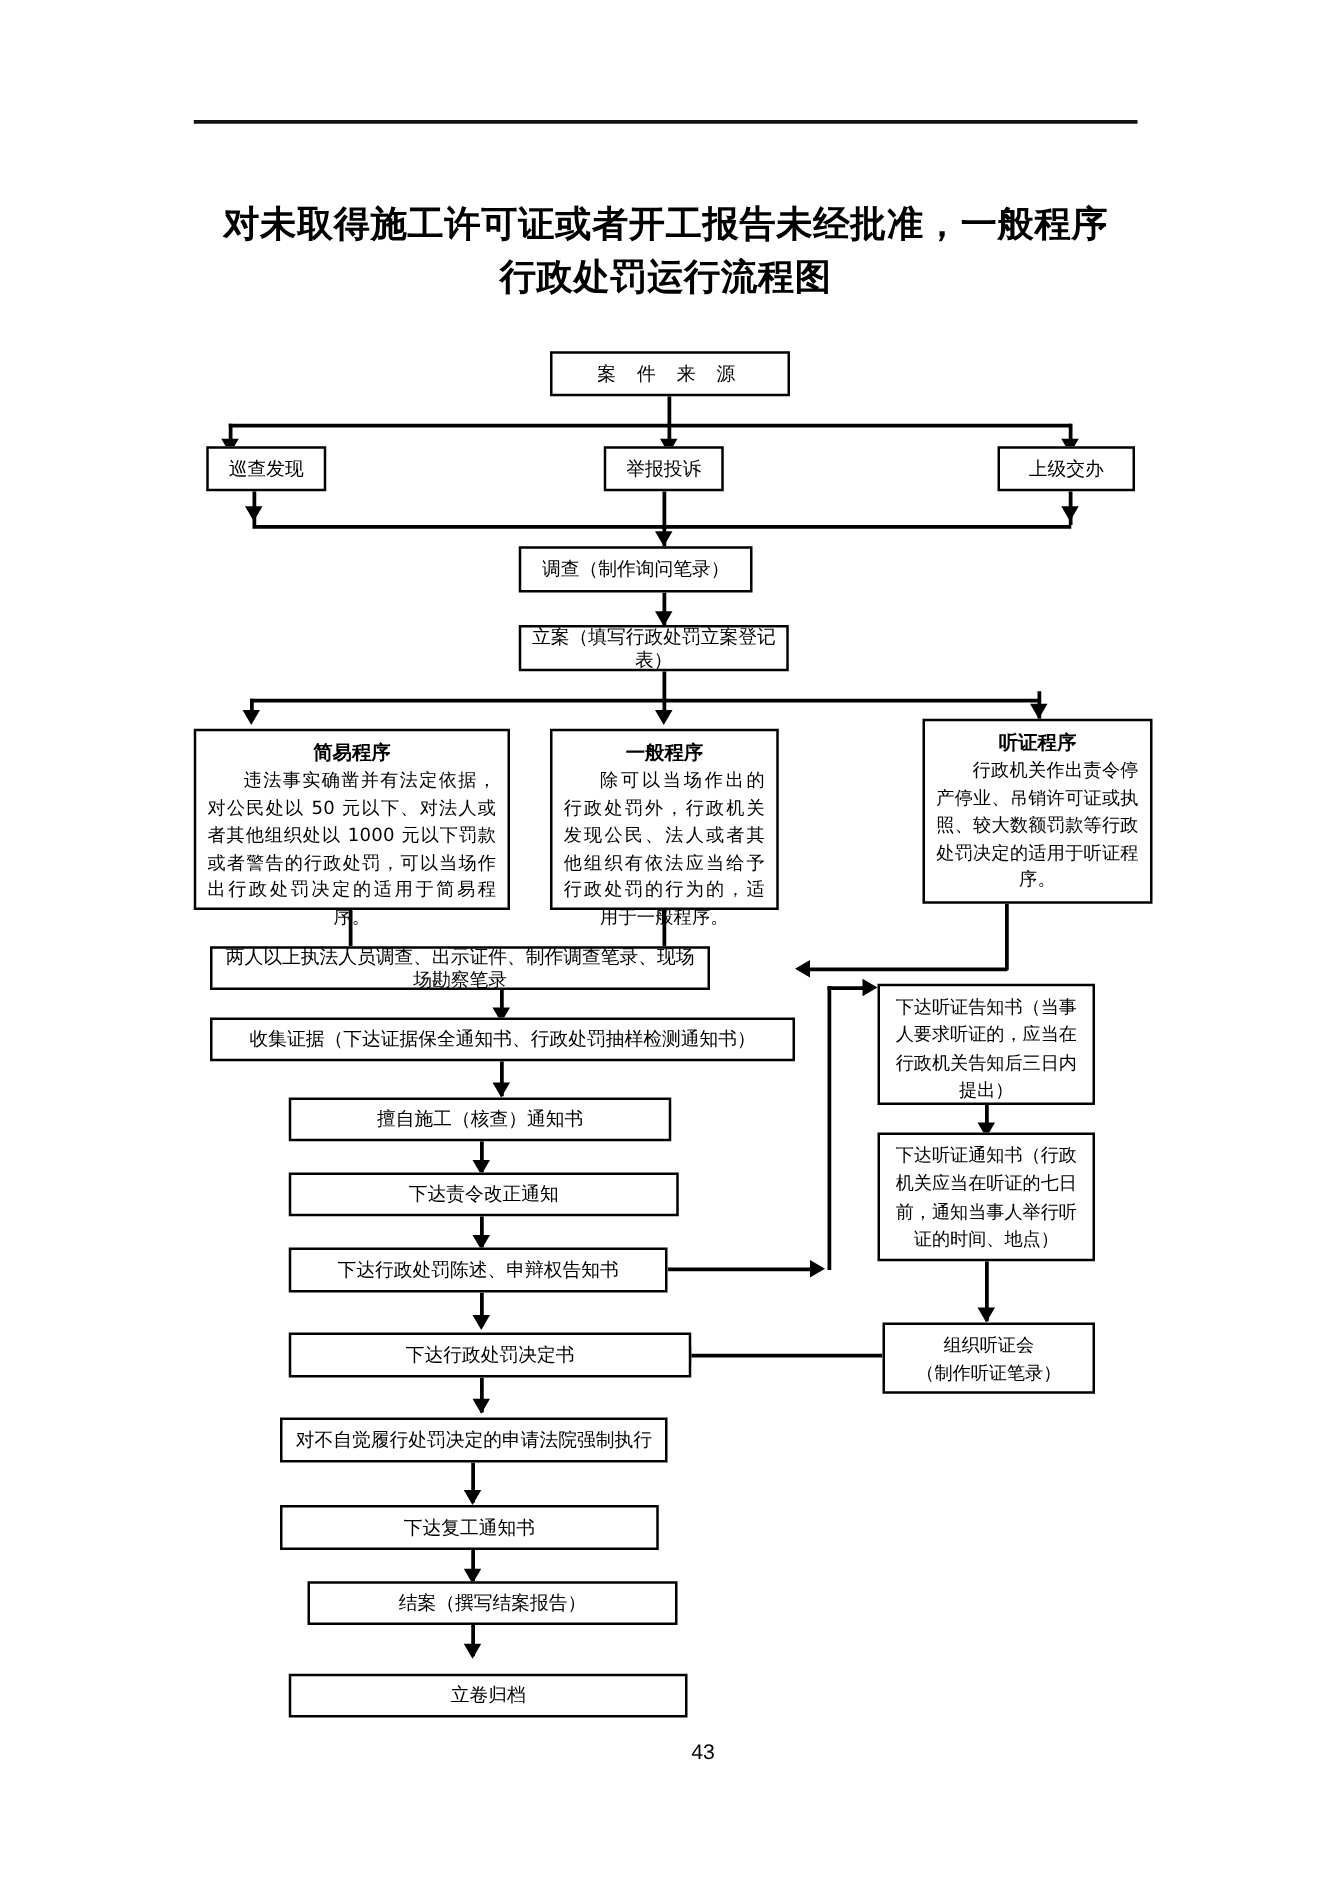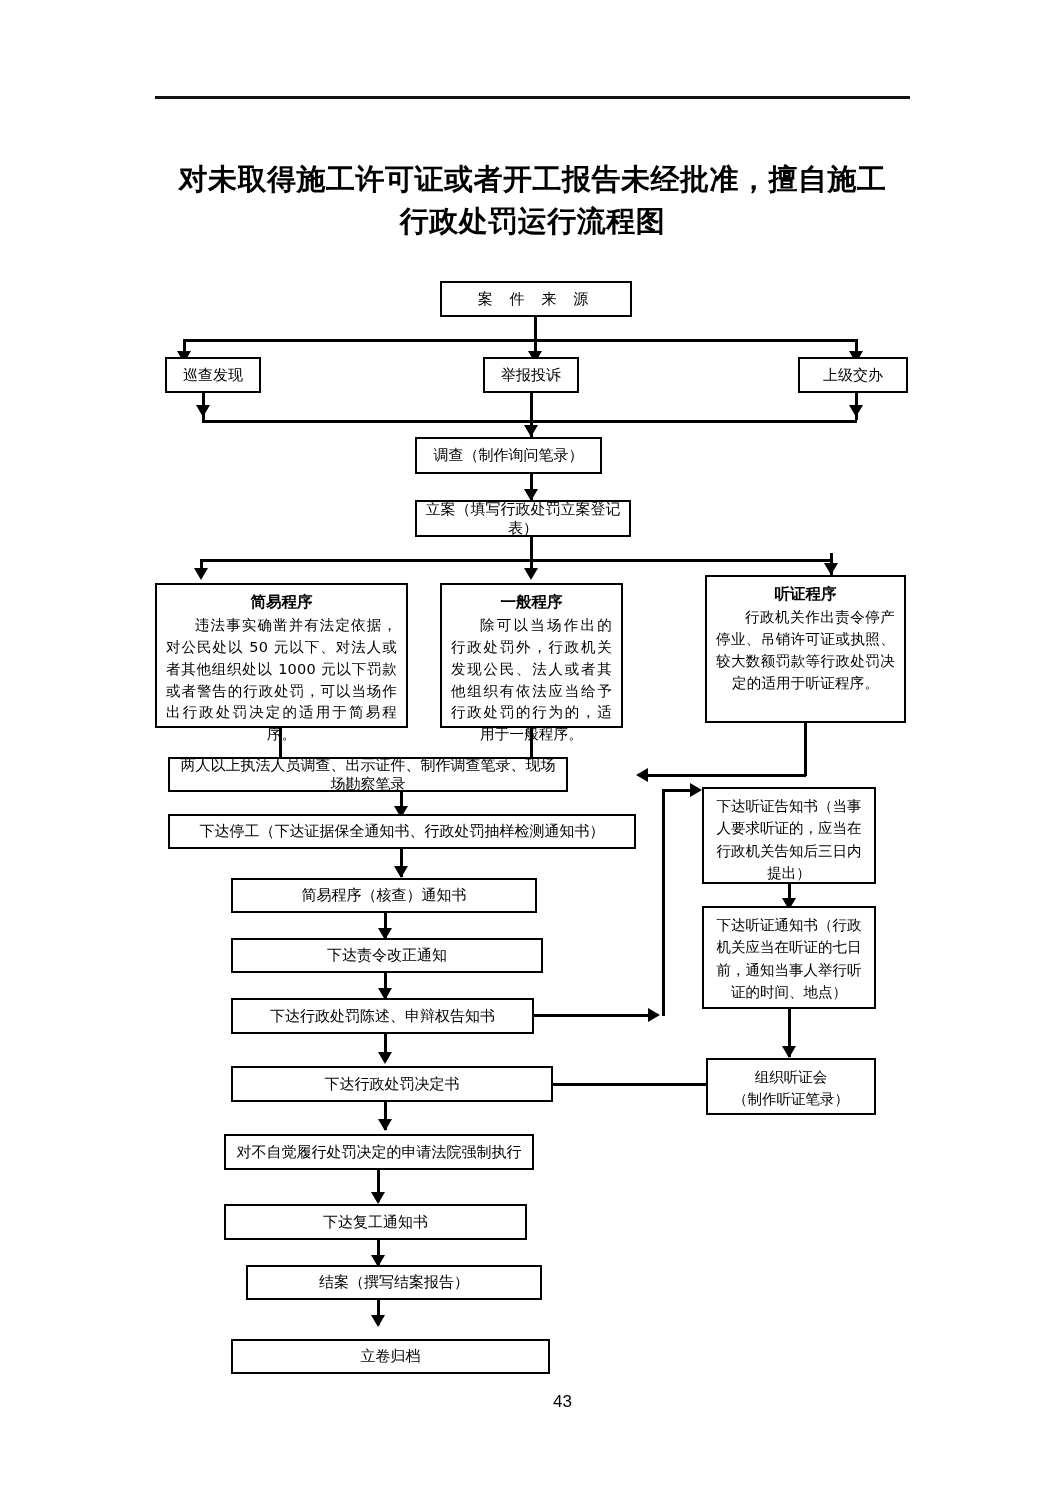--- a/index.html
+++ b/index.html
@@ -134,21 +134,21 @@
   }
 </style>
 </head>
 <body>
 
 <div id="page">
 
   <div class="hrule"></div>
 
   <div class="title">
-    <span>对未取得施工许可证或者开工报告未经批准，擅自施工</span>
+    <span>对未取得施工许可证或者开工报告未经批准，一般程序</span>
     <span class="line2">行政处罚运行流程图</span>
   </div>
 
   <div class="box spaced" style="left:440px; top:281px; width:192px; height:36px;">案 件 来 源</div>
 
   <div class="ln vl" style="left:534px; top:317px; height:24px;"></div>
   <div class="ln hl" style="left:183px; top:339px; width:674px;"></div>
   <div class="ln vl" style="left:183px; top:339px; height:16px;"></div>
   <div class="ln vl" style="left:855px; top:339px; height:16px;"></div>
   <div class="ln vl" style="left:534px; top:339px; height:16px;"></div>
@@ -188,43 +188,43 @@
   <div class="pbox" style="left:155px; top:583px; width:253px; height:145px;">
     <span class="hd">简易程序</span>
     <span class="bd">违法事实确凿并有法定依据，对公民处以 50 元以下、对法人或者其他组织处以 1000 元以下罚款或者警告的行政处罚，可以当场作出行政处罚决定的适用于简易程序。</span>
   </div>
 
   <div class="pbox" style="left:440px; top:583px; width:183px; height:145px;">
     <span class="hd">一般程序</span>
     <span class="bd">除可以当场作出的行政处罚外，行政机关发现公民、法人或者其他组织有依法应当给予行政处罚的行为的，适用于一般程序。</span>
   </div>
 
-  <div class="pbox" style="left:705px; top:575px; width:201px; height:148px;">
+  <div class="pbox" style="left:738px; top:575px; width:184px; height:148px;">
     <span class="hd">听证程序</span>
     <span class="bd">行政机关作出责令停产停业、吊销许可证或执照、较大数额罚款等行政处罚决定的适用于听证程序。</span>
   </div>
 
   <div class="ln vl" style="left:279px; top:728px; height:29px;"></div>
   <div class="ln vl" style="left:530px; top:728px; height:29px;"></div>
 
   <div class="ln vl" style="left:804px; top:723px; height:53px;"></div>
   <div class="ln hl" style="left:648px; top:774px; width:158px;"></div>
   <div class="arw arw-l" style="left:636px; top:768px;"></div>
 
   <div class="box" style="left:168px; top:757px; width:400px; height:35px;">两人以上执法人员调查、出示证件、制作调查笔录、现场场勘察笔录</div>
 
   <div class="ln vl" style="left:400px; top:792px; height:22px;"></div>
   <div class="arw arw-d" style="left:394px; top:806px;"></div>
 
-  <div class="box" style="left:168px; top:814px; width:468px; height:35px;">下达停工（下达证据保全通知书、行政处罚抽样检测通知书）</div>
+  <div class="box" style="left:168px; top:814px; width:468px; height:35px;">收集证据（下达证据保全通知书、行政处罚抽样检测通知书）</div>
 
   <div class="ln vl" style="left:400px; top:849px; height:28px;"></div>
   <div class="arw arw-d" style="left:394px; top:866px;"></div>
 
-  <div class="box" style="left:231px; top:878px; width:306px; height:35px;">简易程序（核查）通知书</div>
+  <div class="box" style="left:231px; top:878px; width:306px; height:35px;">擅自施工（核查）通知书</div>
 
   <div class="ln vl" style="left:384px; top:913px; height:25px;"></div>
   <div class="arw arw-d" style="left:378px; top:928px;"></div>
 
   <div class="box" style="left:231px; top:938px; width:312px; height:35px;">下达责令改正通知</div>
 
   <div class="ln vl" style="left:384px; top:973px; height:25px;"></div>
   <div class="arw arw-d" style="left:378px; top:988px;"></div>
 
   <div class="box" style="left:231px; top:998px; width:303px; height:36px;">下达行政处罚陈述、申辩权告知书</div>

